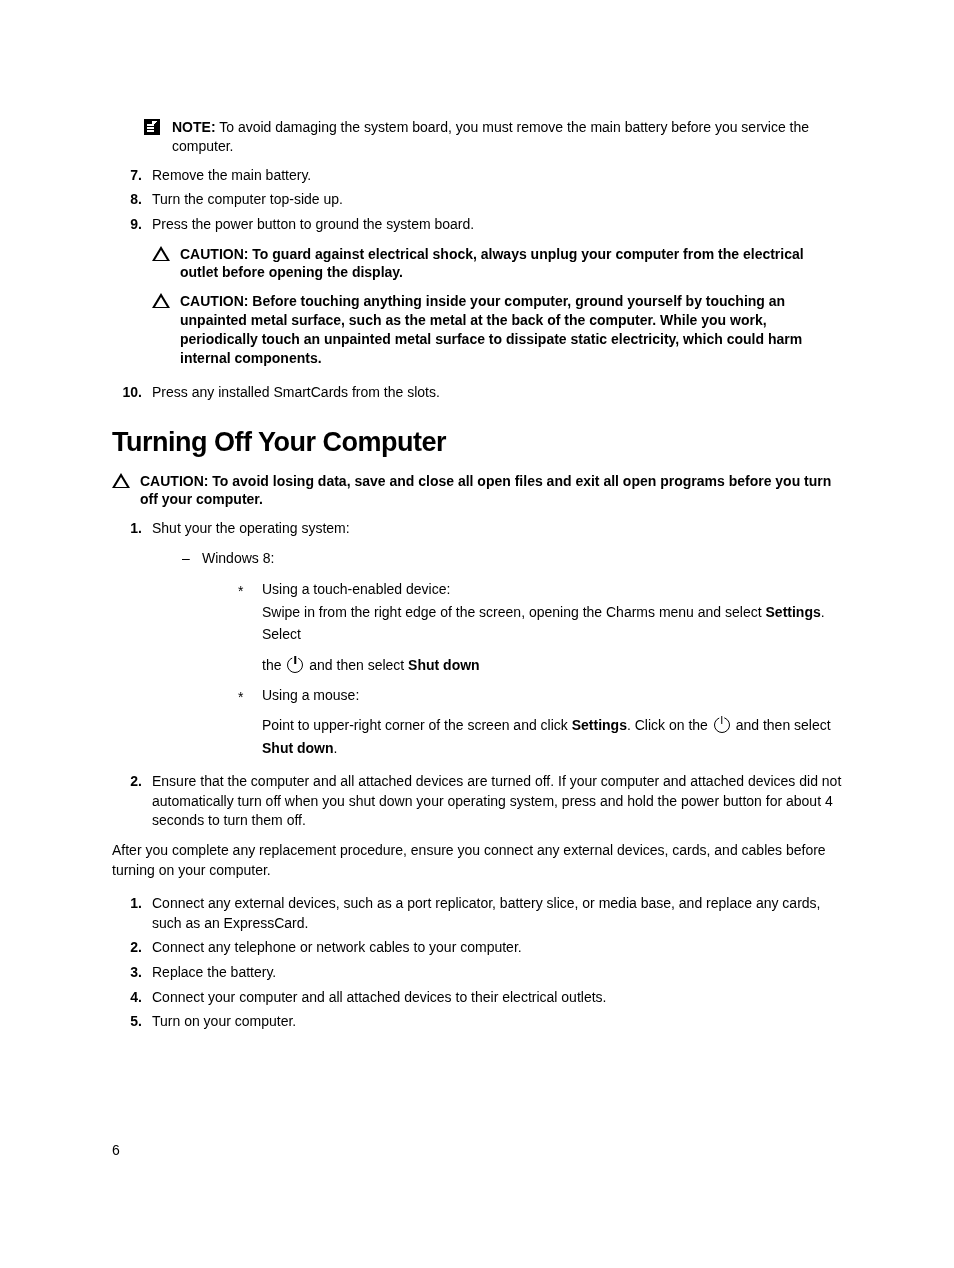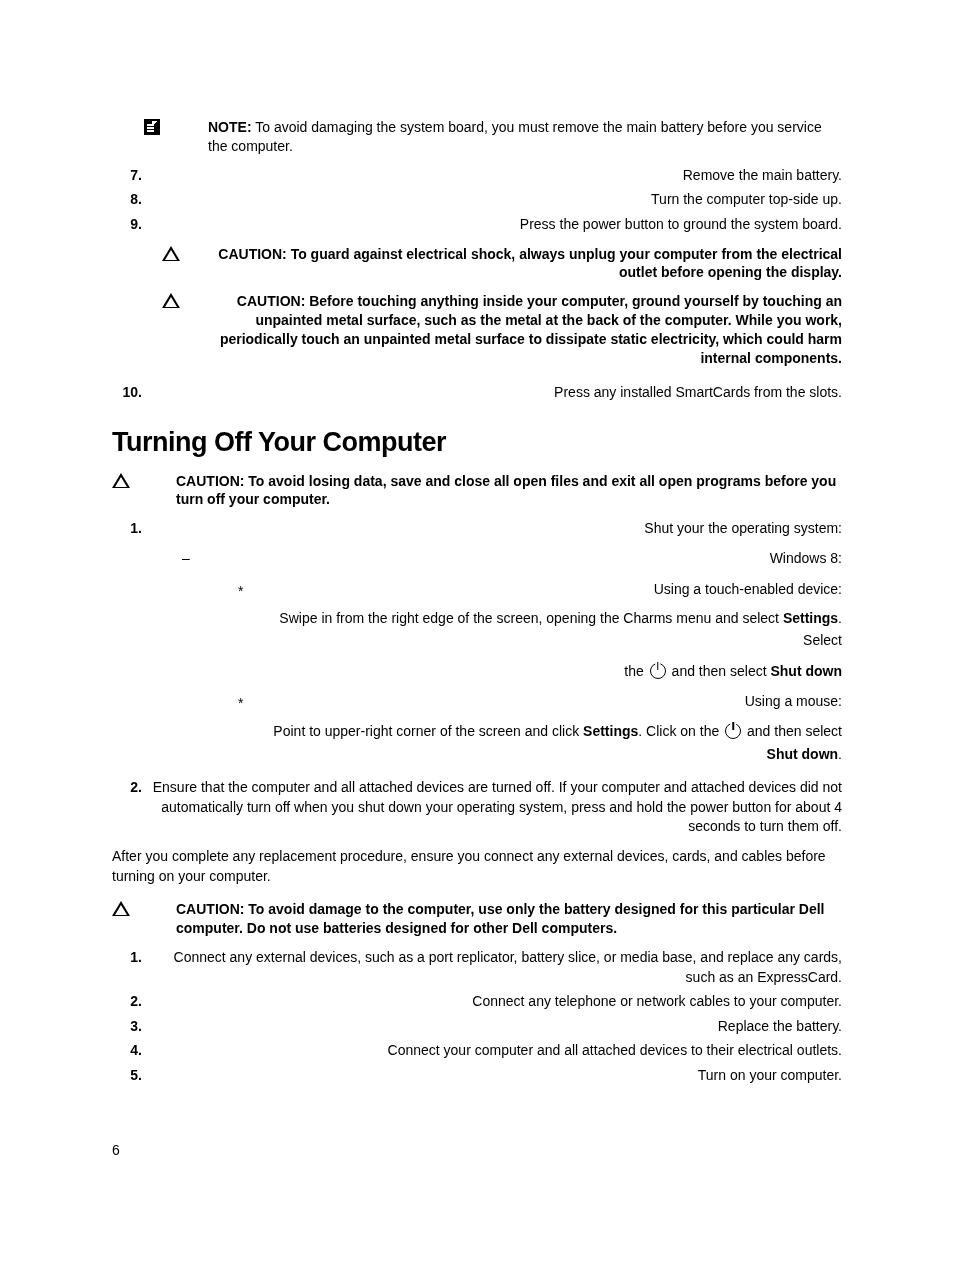--- a/index.html
+++ b/index.html
@@ -14,21 +14,20 @@
     width: 954px;
     min-height: 1268px;
     padding: 112px 112px 40px 112px;
     box-sizing: border-box;
     position: relative;
   }
   .callout {
     display: flex;
     align-items: flex-start;
     margin: 6px 0 10px 32px;
-    gap: 36px;
   }
   .callout.level0 { margin-left: 32px; }
   .callout.top { margin-left: 0; }
   .callout .icon-wrap {
     flex: 0 0 28px;
     padding-top: 1px;
   }
   .callout .text {
     flex: 1;
     line-height: 1.35;
@@ -83,21 +82,20 @@
     line-height: 1.4;
   }
   ol.numbered > li > .num {
     flex: 0 0 30px;
     font-weight: bold;
     text-align: right;
     padding-right: 10px;
   }
   ol.numbered > li > .body {
     flex: 1;
-    text-align: right;
   }
   h2.section {
     font-family: "Arial Narrow", Arial, sans-serif;
     font-stretch: condensed;
     font-weight: 700;
     font-size: 27px;
     margin: 24px 0 14px 0;
     letter-spacing: -0.5px;
   }
   .dash-list {
@@ -223,21 +221,21 @@
     <li>
       <span class="num">1.</span>
       <div class="body">
         <div>Shut your the operating system:</div>
         <ul class="dash-list">
           <li>
             <span>Windows 8:</span>
             <ul class="star-list">
               <li>
                 <div>Using a touch-enabled device:</div>
-                <div style="margin-top:6px">
+                <div style="">
                   <span>Swipe in from the right edge of the screen, opening the Charms menu and select </span><span class="bold">Settings</span><span>. Select</span>
                 </div>
                 <div style="margin-top:8px">
                   <span>the </span><span class="power-icon"></span><span> and then select </span><span class="bold">Shut down</span>
                 </div>
               </li>
               <li>
                 <div>Using a mouse:</div>
                 <div style="margin-top:8px">
                   <span>Point to upper-right corner of the screen and click </span><span class="bold">Settings</span><span>. Click on the </span><span class="power-icon"></span><span> and then select </span><span class="bold">Shut</span>
@@ -251,27 +249,20 @@
     </li>
     <li>
       <span class="num">2.</span>
       <span class="body">Ensure that the computer and all attached devices are turned off. If your computer and attached devices did not automatically turn off when you shut down your operating system, press and hold the power button for about 4 seconds to turn them off.</span>
     </li>
   </ol>
 
 
   <p class="intro-para">After you complete any replacement procedure, ensure you connect any external devices, cards, and cables before turning on your computer.</p>
 
-  <div class="callout top">
-    <div class="icon-wrap"><span class="caution-icon"></span></div>
-    <div class="text bold">
-      <span>CAUTION:</span>
-      <span>To avoid damage to the computer, use only the battery designed for this particular Dell computer. Do not use batteries designed for other Dell computers.</span>
-    </div>
-  </div>
 
   <ol class="numbered">
     <li>
       <span class="num">1.</span>
       <span class="body">Connect any external devices, such as a port replicator, battery slice, or media base, and replace any cards, such as an ExpressCard.</span>
     </li>
     <li>
       <span class="num">2.</span>
       <div class="body">
         <div>Connect any telephone or network cables to your computer.</div>

